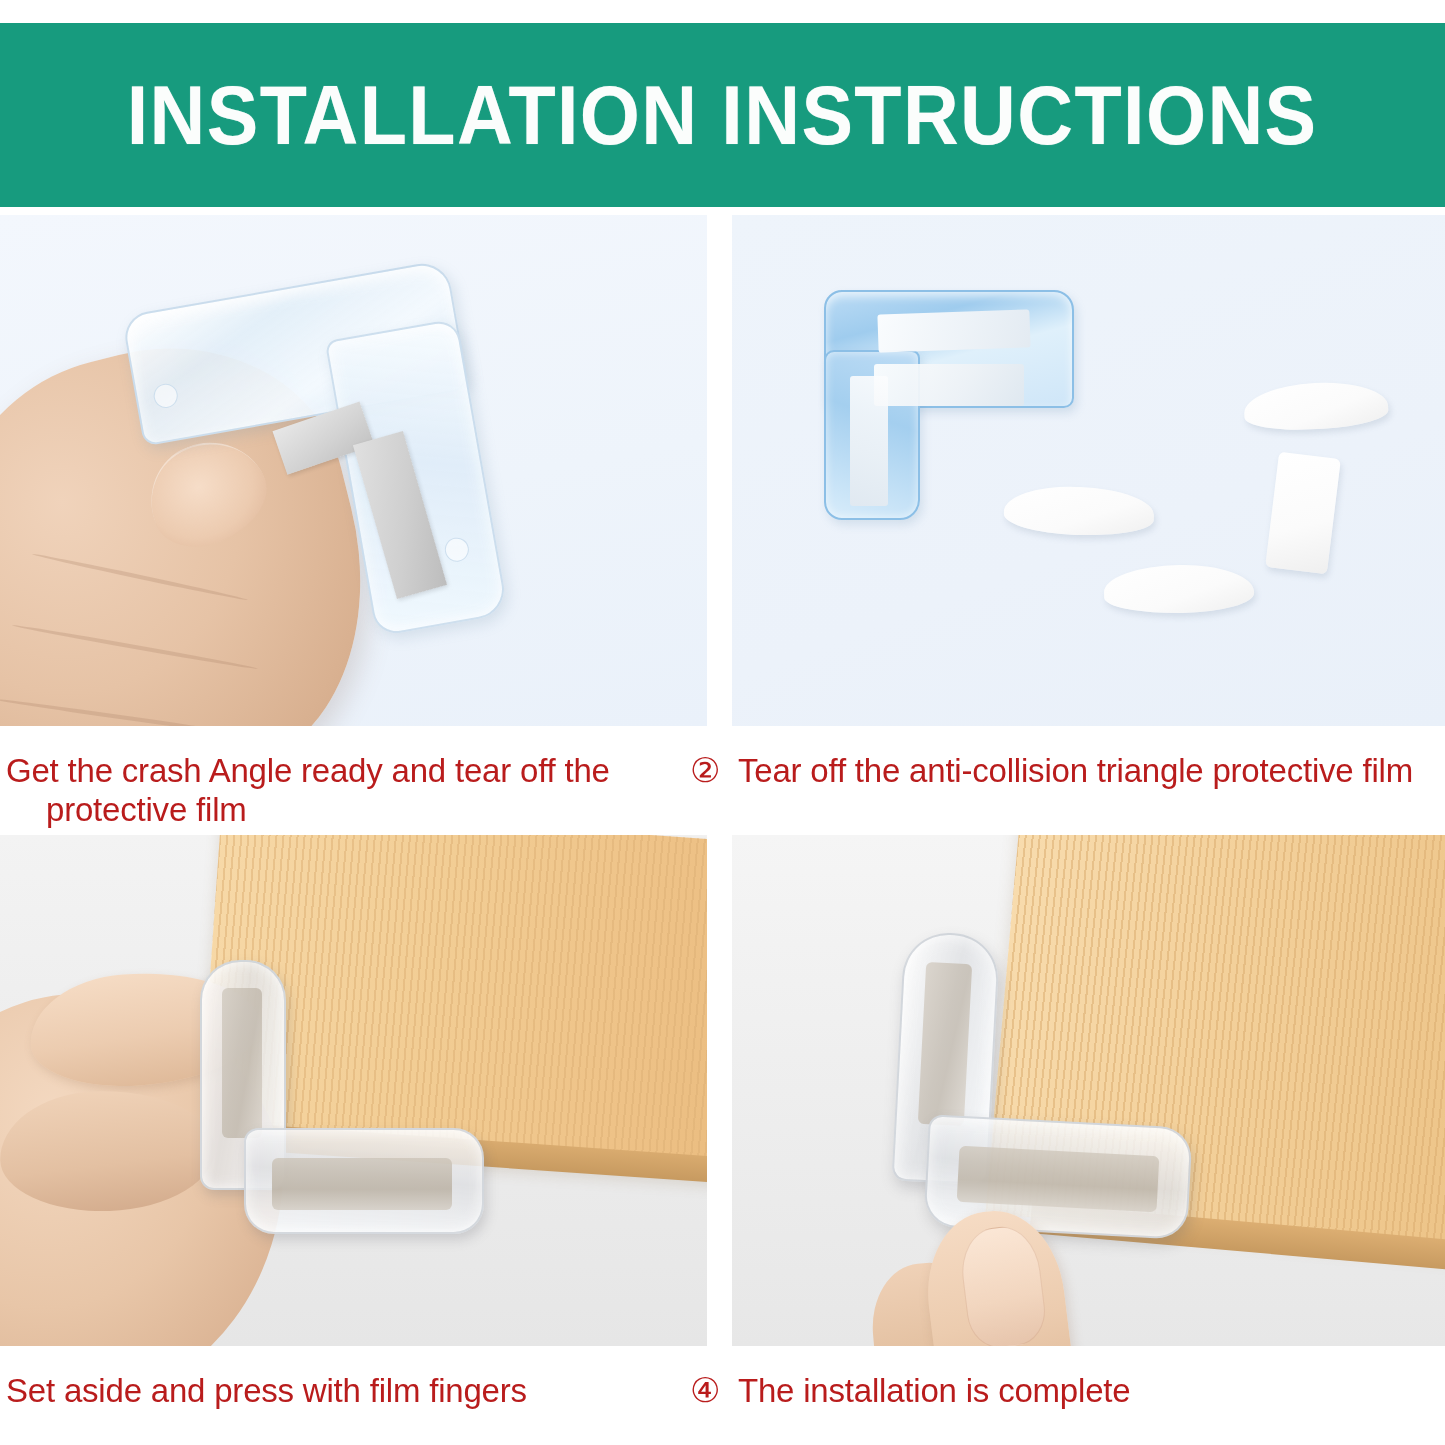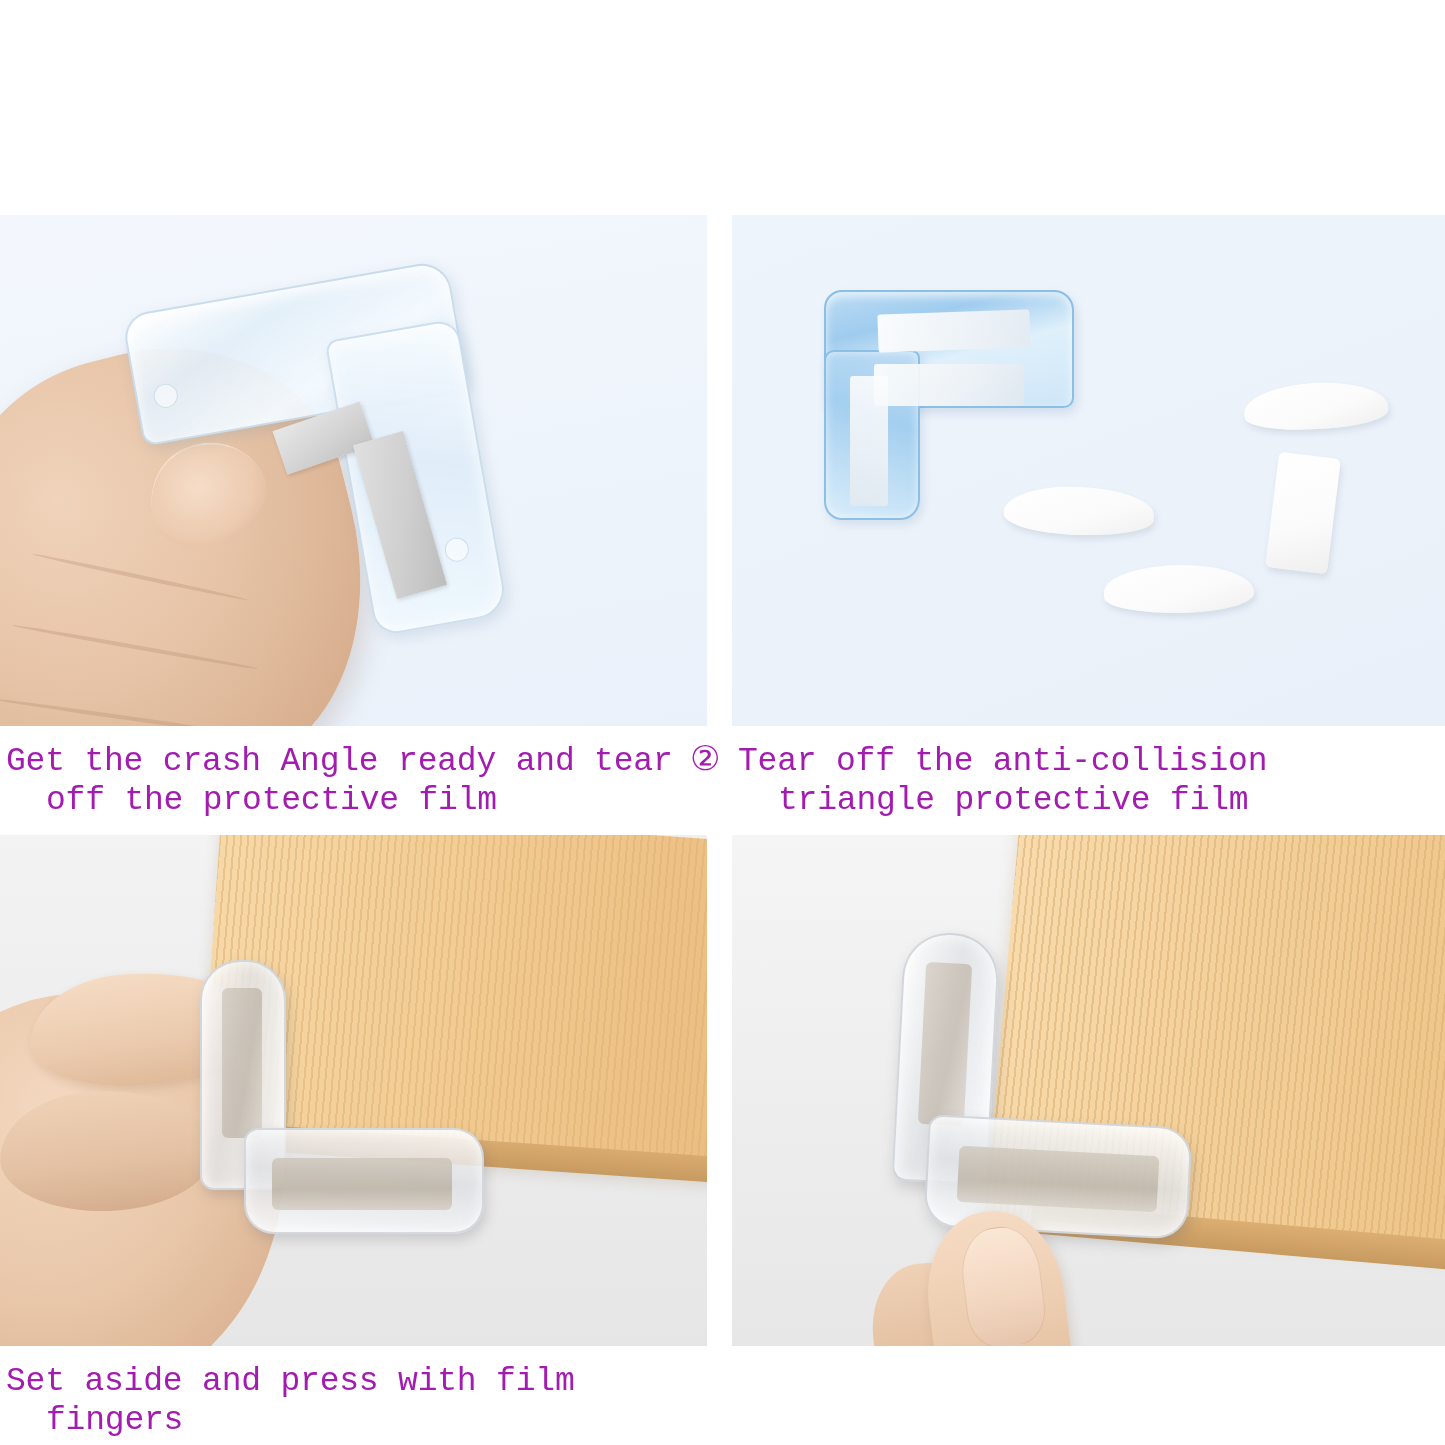--- a/index.html
+++ b/index.html
@@ -57,24 +57,24 @@
   .photo {
     position: relative;
     width: 100%;
     height: 511px;
     overflow: hidden;
   }
   .panel.col-right .photo { width: 713px; }
 
   .caption {
     position: relative;
-    padding: 15px 4px 0 2px;
-    font-family: Liberation Mono, monospace;
+    padding: 24px 4px 0 2px;
+    font-family: Liberation Sans, sans-serif;
     font-size: 33px;
-    color: #a21caf;
+    color: #b91c1c;
     line-height: 1.18;
     letter-spacing: -0.2px;
   }
   .caption .num {
     display: inline-block;
     font-size: 34px;
     margin-right: 4px;
   }
   .caption .txt {
     display: inline;
@@ -387,20 +387,23 @@
     background: linear-gradient(175deg,#f0d2b8 0%,#e2bf9f 60%,#d3aa8b 100%);
     border-radius: 46% 46% 30% 30% / 42% 42% 14% 14%;
     transform: rotate(-5deg);
   }
 </style>
 </head>
 <body>
 
 <div id="page">
 
+  <div class="banner">
+    <div class="banner-title">INSTALLATION INSTRUCTIONS</div>
+  </div>
 
   <div class="grid">
 
     <div class="panel col-left row-top">
       <div class="photo ph1">
         <div class="hand2"></div>
         <div class="hand"></div>
         <div class="crease" style="left:30px;  top:360px; width:220px; transform:rotate(12deg);"></div>
         <div class="crease" style="left:10px;  top:430px; width:250px; transform:rotate(10deg);"></div>
         <div class="crease" style="left:-10px; top:500px; width:260px; transform:rotate(8deg);"></div>
@@ -470,16 +473,21 @@
         <div class="guard">
           <div class="g-v"></div>
           <div class="g-core-v"></div>
           <div class="g-h"></div>
           <div class="g-core-h"></div>
         </div>
         <div class="finger2"></div>
         <div class="finger"></div>
         <div class="nail"></div>
       </div>
+      <div class="caption">
+        <span class="cap-wrap">
+          <span class="num">④</span><span class="txt">The installation is complete</span>
+        </span>
+      </div>
     </div>
 
   </div>
 </div>
 
 </body></html>

